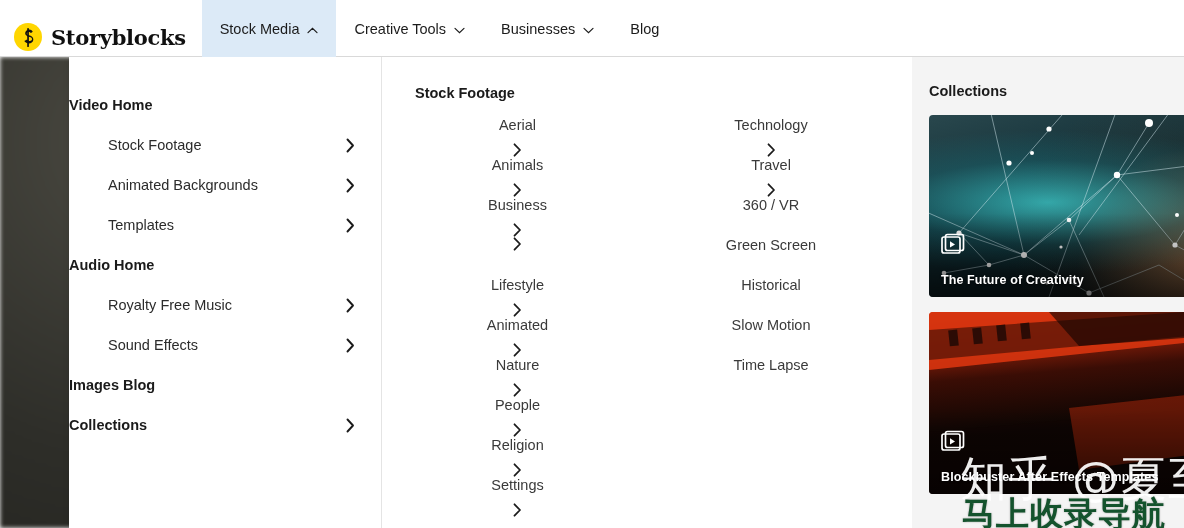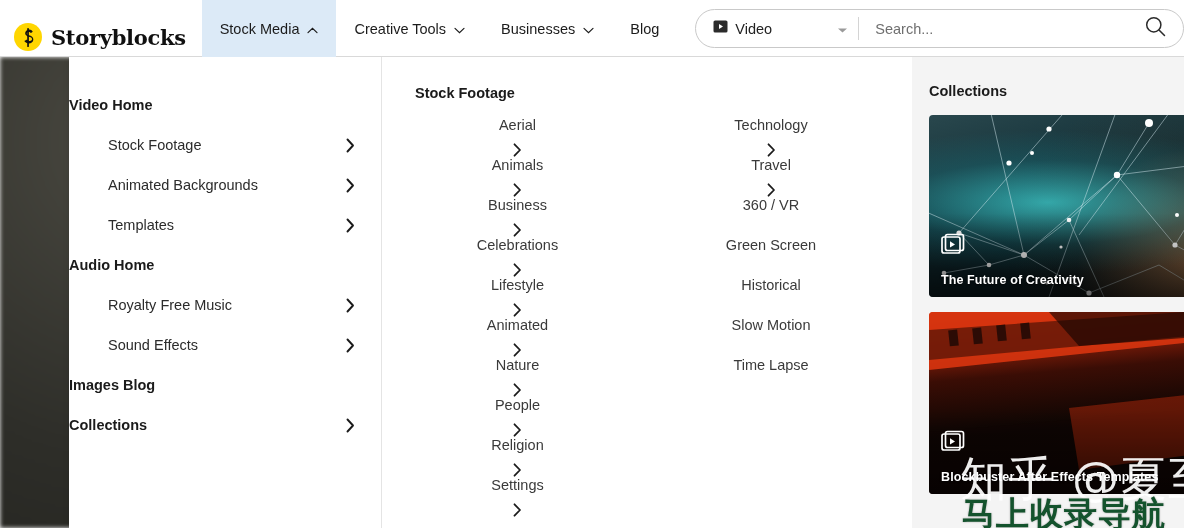--- a/index.html
+++ b/index.html
@@ -237,46 +237,20 @@
             </svg>
         </span>
       </div>
 
       <div class="nav-item">
         <span>Blog</span>
       </div>
 
     </nav>
 
-    <div class="searchbar">
-      <div class="type-select">
-        <span>
-          <svg width="15" height="15" viewBox="0 0 15 15">
-            <rect x="0.5" y="1.5" width="14" height="12" rx="1.6" fill="#2b2b2b"></rect>
-            <path d="M6 5l4 2.5L6 10z" fill="#ffffff"></path>
-          </svg>
-        </span>
-        <span class="type-label">Video</span>
-        <span class="type-caret">
-          <svg width="11" height="7" viewBox="0 0 11 7">
-              <path d="M1 1.6L5.5 5.4 10 1.6" fill="#9a9a9a"></path>
-            </svg>
-        </span>
-      </div>
-      <div class="vdiv"></div>
-      <input class="search-input" type="text" placeholder="Search..." style="">
-      <div class="search-go">
-        <span>
-          <svg width="21" height="21" viewBox="0 0 21 21">
-            <circle cx="8.8" cy="8.8" r="7.1" stroke="#2b2b2b" stroke-width="1.5" fill="none"></circle>
-            <path d="M14 14l5.5 5.5" stroke="#2b2b2b" stroke-width="1.5" stroke-linecap="round"></path>
-          </svg>
-        </span>
-      </div>
-    </div>
 
   </div>
 
   <div class="mega">
 
     <div class="col-primary">
 
       <div class="p-head">
         <span class="lbl">Video Home</span>
       </div>
@@ -368,21 +342,20 @@
           </div>
           <div class="m-row c-row">
             <span class="lbl">Business</span>
             <span class="chev">
                 <svg width="9" height="14" viewBox="0 0 9 14">
                   <path d="M1.5 1.3L7 7 1.5 12.7" stroke="#1b1b1b" stroke-width="1.8" fill="none" stroke-linecap="round" stroke-linejoin="round"></path>
                 </svg>
               </span>
           </div>
           <div class="m-row c-row">
-            <span class="lbl">Celebrations</span>
             <span class="chev">
                 <svg width="9" height="14" viewBox="0 0 9 14">
                   <path d="M1.5 1.3L7 7 1.5 12.7" stroke="#1b1b1b" stroke-width="1.8" fill="none" stroke-linecap="round" stroke-linejoin="round"></path>
                 </svg>
               </span>
           </div>
           <div class="m-row c-row">
             <span class="lbl">Lifestyle</span>
             <span class="chev">
                 <svg width="9" height="14" viewBox="0 0 9 14">

